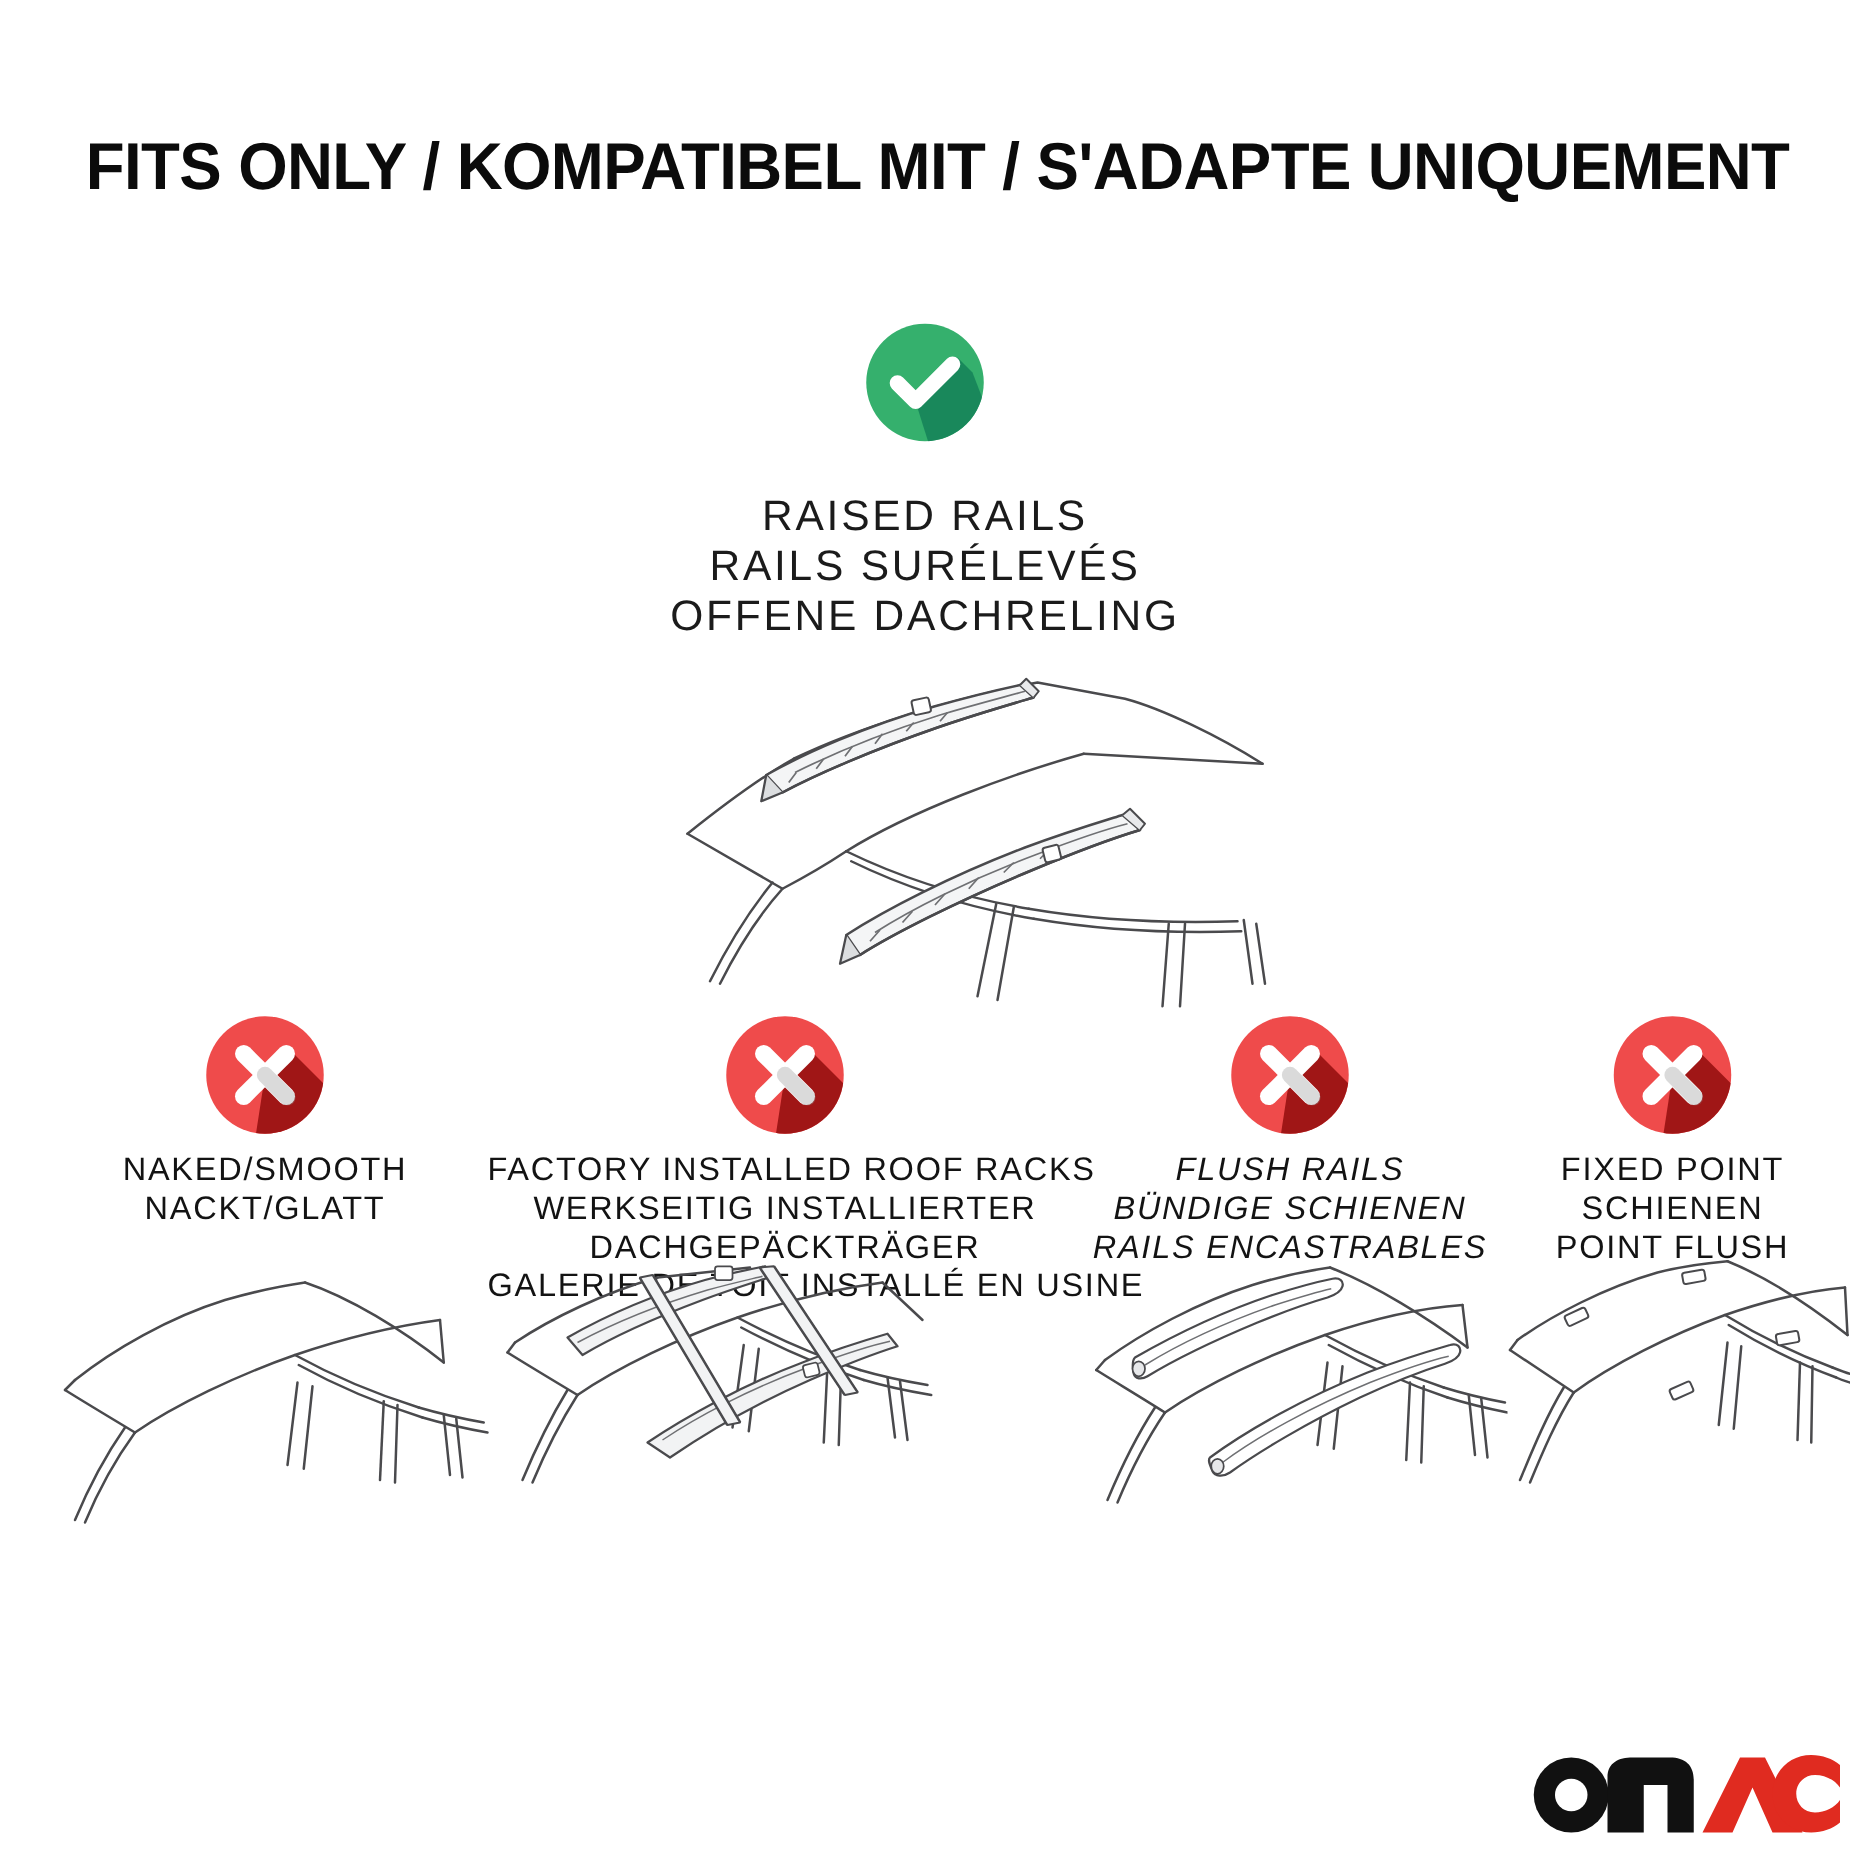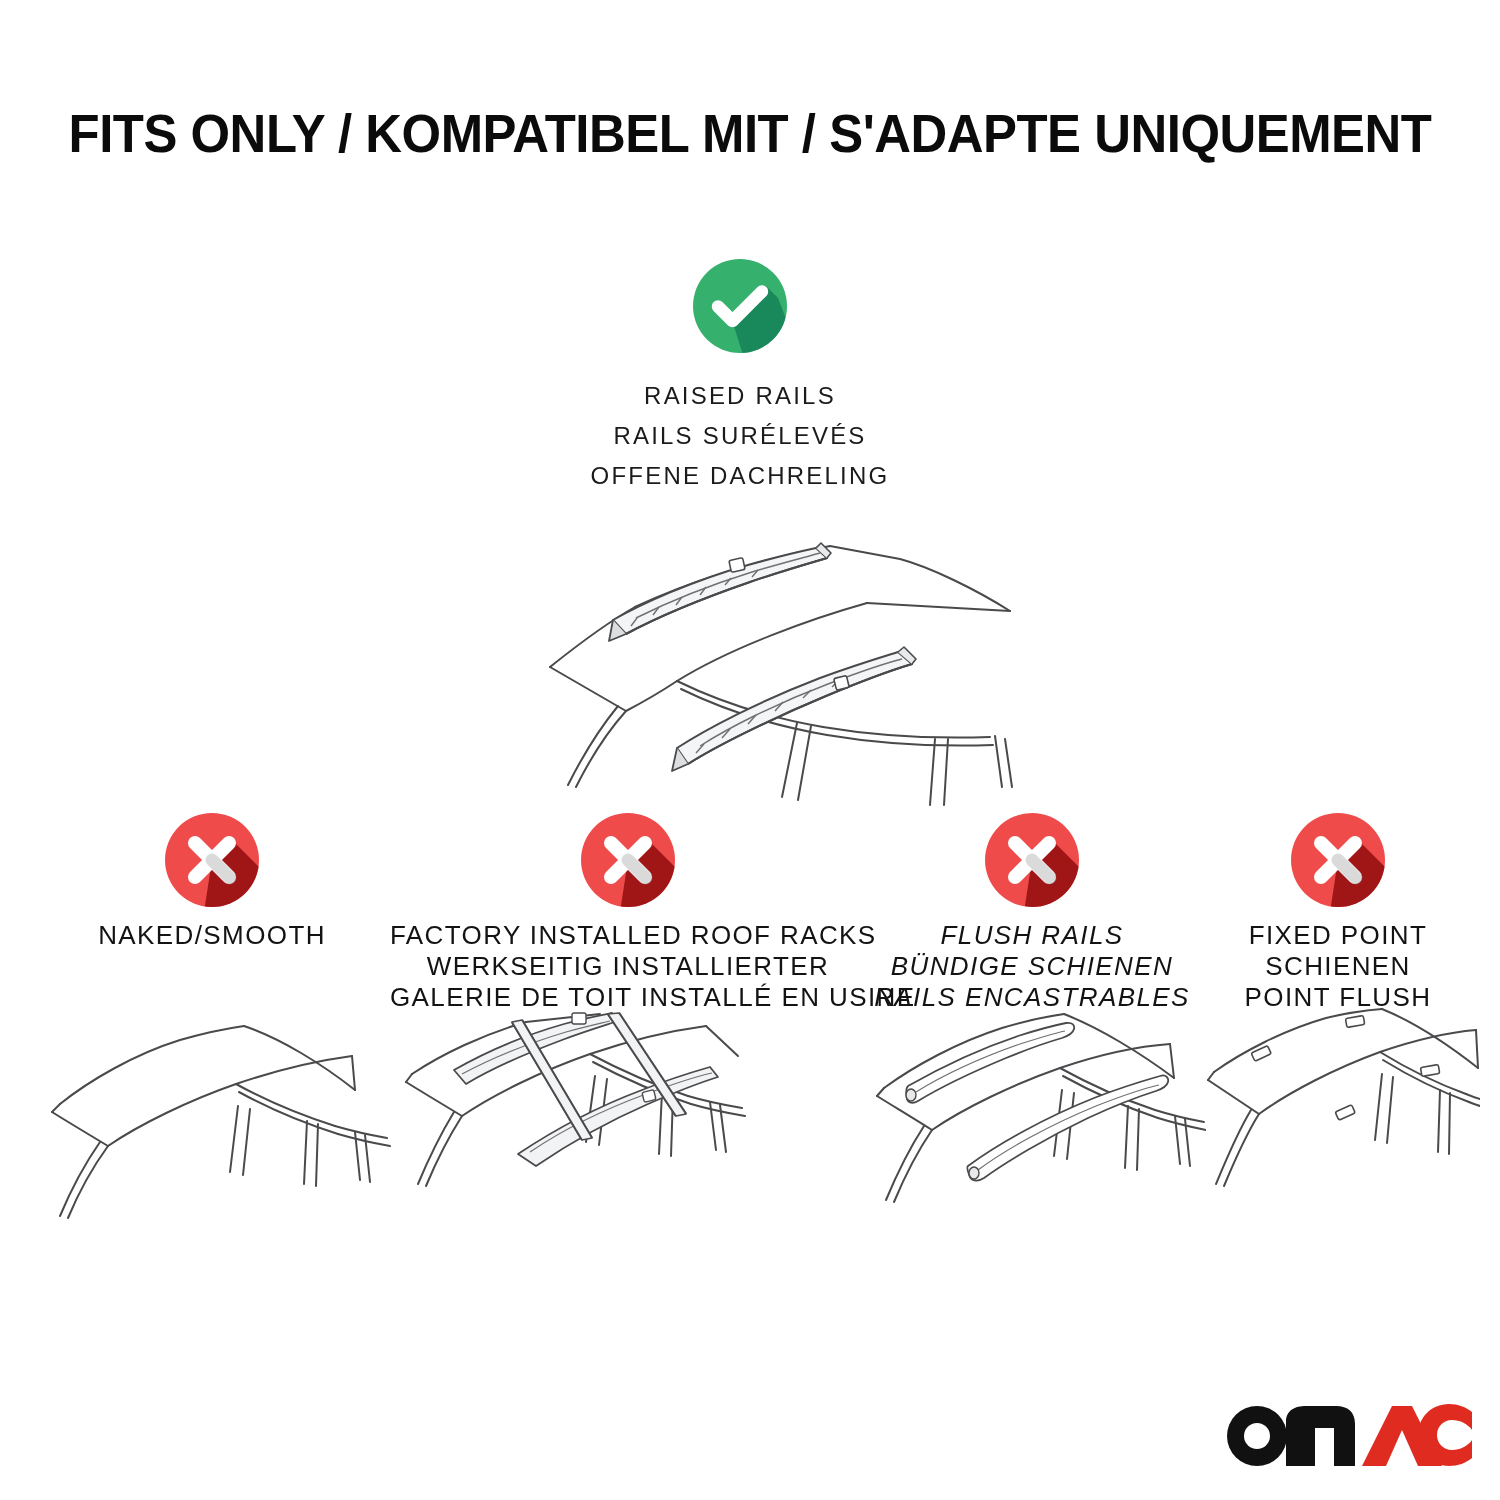--- a/index.html
+++ b/index.html
@@ -42,22 +42,22 @@
     width: 700px;
     text-align: center;
   }
   .check-icon {
     display: block;
     margin: 0 auto;
     width: 96px;
     height: 96px;
   }
   .ok-label {
-    margin-top: 22px;
-    font-size: 24px;
+    margin-top: 39px;
+    font-size: 34px;
     letter-spacing: 2.2px;
     line-height: 40px;
     color: #1b1b1b;
     font-weight: 400;
   }
   .ok-label div { white-space: nowrap; }
 
   .ok-art {
     position: absolute;
     left: 430px;
@@ -217,20 +217,21 @@
         <g stroke="#ffffff" stroke-width="14" stroke-linecap="round">
           <line x1="31" y1="31" x2="65" y2="65"></line>
           <line x1="65" y1="31" x2="31" y2="65"></line>
         </g>
         <g clip-path="url(#clipX1)" opacity="0.32">
           <line x1="48" y1="48" x2="66" y2="66" stroke="#8d8d8d" stroke-width="13" stroke-linecap="round"></line>
         </g>
       </svg>
       <div class="x-label">
         <div>NAKED/SMOOTH</div>
+        <div>NACKT/GLATT</div>
       </div>
     </div>
     <div class="col-art">
       <svg viewBox="0 0 364 250" width="364" height="250">
         <g class="line-art">
           <path d="M30 96 C60 72 105 46 150 32 C178 24 200 20 214 18"></path>
           <path d="M214 18 C250 30 292 56 325 82"></path>
           <path d="M30 96 L22 104"></path>
           <path d="M22 104 C38 114 58 126 78 138"></path>
           <path d="M78 138 C110 116 160 92 206 76 C250 61 292 52 322 48"></path>
@@ -268,20 +269,21 @@
           <line x1="31" y1="31" x2="65" y2="65"></line>
           <line x1="65" y1="31" x2="31" y2="65"></line>
         </g>
         <g clip-path="url(#clipX2)" opacity="0.32">
           <line x1="48" y1="48" x2="66" y2="66" stroke="#8d8d8d" stroke-width="13" stroke-linecap="round"></line>
         </g>
       </svg>
       <div class="x-label">
         <div>FACTORY INSTALLED ROOF RACKS</div>
         <div>WERKSEITIG INSTALLIERTER</div>
+        <div>DACHGEPÄCKTRÄGER</div>
         <div>GALERIE DE TOIT INSTALLÉ EN USINE</div>
       </div>
     </div>
     <div class="col-art">
       <svg viewBox="0 0 390 250" width="390" height="250">
         <g class="line-art">
 
           <path d="M22 66 C52 46 94 26 136 14"></path>
           <path d="M136 14 L210 6"></path>
           <path d="M22 66 L16 74"></path>

